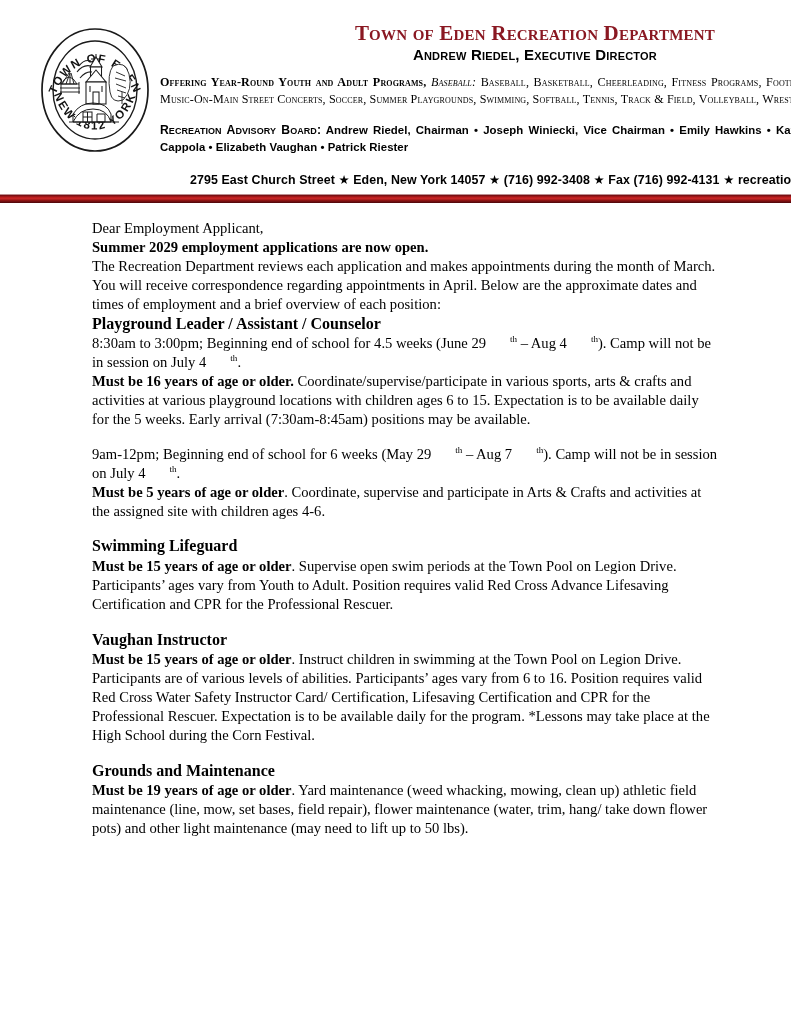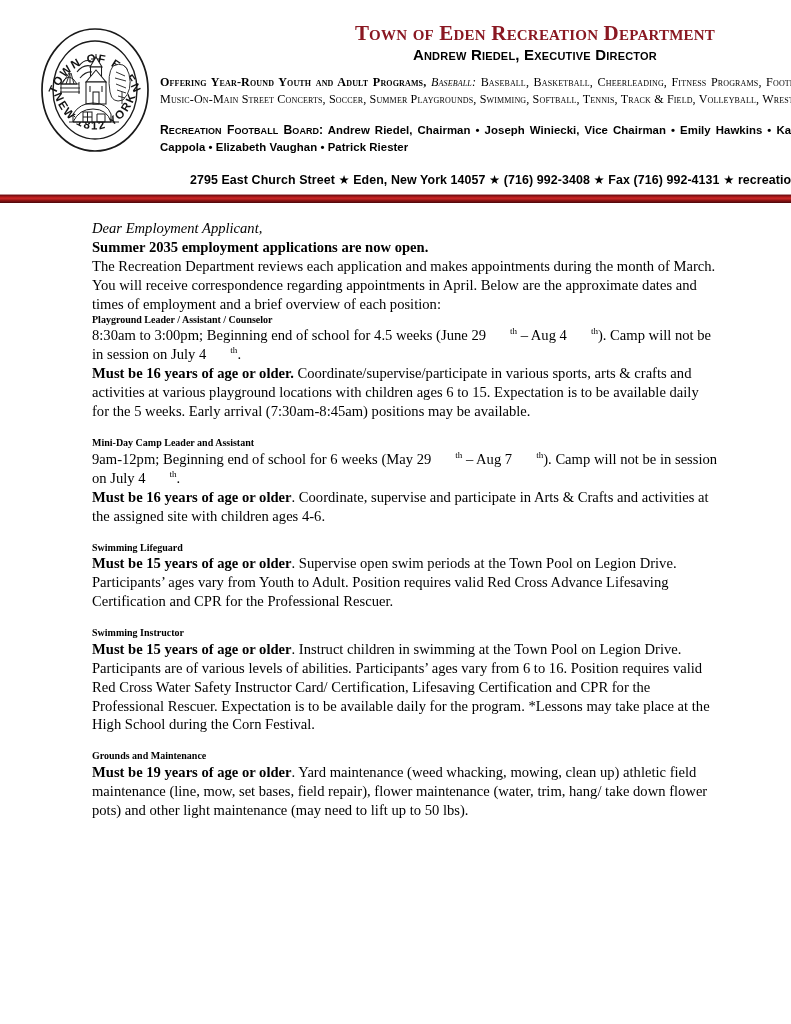--- a/index.html
+++ b/index.html
@@ -116,31 +116,31 @@
   
   .doc-body {
     padding: 16px 73px 0 92px;
     font-family: "Liberation Serif", "DejaVu Serif", serif;
     font-size: 14.6px;
     line-height: 1.30;
   }
   .doc-body p {
     margin: 0;
   }
-  .salutation { margin-bottom: 16px; font-style: italic; }
+  .salutation { margin-bottom: 16px; }
   .announce {
     font-weight: bold;
     margin-bottom: 16px;
   }
   .intro { margin-bottom: 16px; }
 
   .job-block { margin-bottom: 16px; }
   .job-title {
     font-weight: bold;
-    font-size: 10px;
+    font-size: 16px;
     line-height: 1.26;
   }
   .job-sched { }
   .job-desc { }
   .job-desc .req { font-weight: bold; }
 
   sup {
     font-size: 0.62em;
     vertical-align: super;
     line-height: 0;
@@ -221,57 +221,56 @@
     <h1 class="org-title">Town of Eden Recreation Department</h1>
     <h2 class="org-director">Andrew Riedel, Executive Director</h2>
 
     <p class="offering">
       <span class="lead">Offering Year-Round Youth and Adult Programs,</span>
       <span class="incl">Baseball:</span>
       <span>Baseball, Basketball, Cheerleading, Fitness Programs, Football, Karate, Lacrosse, Music-On-Main Street Concerts, Soccer, Summer Playgrounds, Swimming, Softball, Tennis, Track &amp; Field, Volleyball, Wrestling</span>
     </p>
 
     <p class="board">
-      <span class="bd-label">Recreation Football Board:</span>
+      <span class="bd-label">Recreation Advisory Board:</span>
       <span>Andrew Riedel, Chairman • Joseph Winiecki, Vice Chairman • Emily Hawkins • Kate McShea • Anthony Cappola • Elizabeth Vaughan • Patrick Riester</span>
     </p>
 
     <p class="address-line">2795 East Church Street ★ Eden, New York 14057 ★ (716) 992-3408 ★ Fax (716) 992-4131 ★ recreation@edenny.gov</p>
   </div>
 </header>
 
 <div class="rule-bar"></div>
 
 <main class="doc-body">
 
   <p class="salutation">Dear Employment Applicant,</p>
 
-  <p class="announce">Summer 2035 employment applications are now open.</p>
+  <p class="announce">Summer 2029 employment applications are now open.</p>
 
   <p class="intro">The Recreation Department reviews each application and makes appointments during the month of March.   You will receive correspondence regarding appointments in April.  Below are the approximate dates and times of employment and a brief overview of each position:</p>
 
   <section class="job-block">
     <p class="job-title">Playground Leader / Assistant / Counselor</p>
     <p class="job-sched"><span>8:30am to 3:00pm; Beginning end of school for 4.5 weeks (June 29</span><sup>th</sup><span> – Aug 4</span><sup>th</sup><span>). Camp will not be in session on July 4</span><sup>th</sup><span>.</span></p>
     <p class="job-desc"><span class="req">Must be 16 years of age or older.</span><span>  Coordinate/supervise/participate in various sports, arts &amp; crafts and activities at various playground locations with children ages 6 to 15.  Expectation is to be available daily for the 5 weeks.  Early arrival (7:30am-8:45am) positions may be available.</span></p>
   </section>
 
   <section class="job-block">
-    <p class="job-title">Mini-Day Camp Leader and Assistant</p>
     <p class="job-sched"><span>9am-12pm; Beginning end of school for 6 weeks (May 29</span><sup>th</sup><span> – Aug 7</span><sup>th</sup><span>). Camp will not be in session on July 4</span><sup>th</sup><span>.</span></p>
-    <p class="job-desc"><span class="req">Must be 16 years of age or older</span><span>.  Coordinate, supervise and participate in Arts &amp; Crafts and activities at the assigned site with children ages 4-6.</span></p>
+    <p class="job-desc"><span class="req">Must be 5 years of age or older</span><span>.  Coordinate, supervise and participate in Arts &amp; Crafts and activities at the assigned site with children ages 4-6.</span></p>
   </section>
 
   <section class="job-block">
     <p class="job-title">Swimming Lifeguard</p>
     <p class="job-desc"><span class="req">Must be 15 years of age or older</span><span>.  Supervise open swim periods at the Town Pool on Legion Drive.  Participants’ ages vary from Youth to Adult.  Position requires valid Red Cross Advance Lifesaving Certification and CPR for the Professional Rescuer.</span></p>
   </section>
 
   <section class="job-block">
-    <p class="job-title">Swimming Instructor</p>
+    <p class="job-title">Vaughan Instructor</p>
     <p class="job-desc"><span class="req">Must be 15 years of age or older</span><span>.  Instruct children in swimming at the Town Pool on Legion Drive.  Participants are of various levels of abilities.  Participants’ ages vary from 6 to 16.  Position requires valid Red Cross Water Safety Instructor Card/ Certification, Lifesaving Certification and CPR for the Professional Rescuer.  Expectation is to be available daily for the program.  *Lessons may take place at the High School during the Corn Festival.</span></p>
   </section>
 
   <section class="job-block">
     <p class="job-title">Grounds and Maintenance</p>
     <p class="job-desc"><span class="req">Must be 19 years of age or older</span><span>.  Yard maintenance (weed whacking, mowing, clean up) athletic field maintenance (line, mow, set bases, field repair), flower maintenance (water, trim, hang/ take down flower pots) and other light maintenance (may need to lift up to 50 lbs).</span></p>
   </section>
 
 </main>
 

